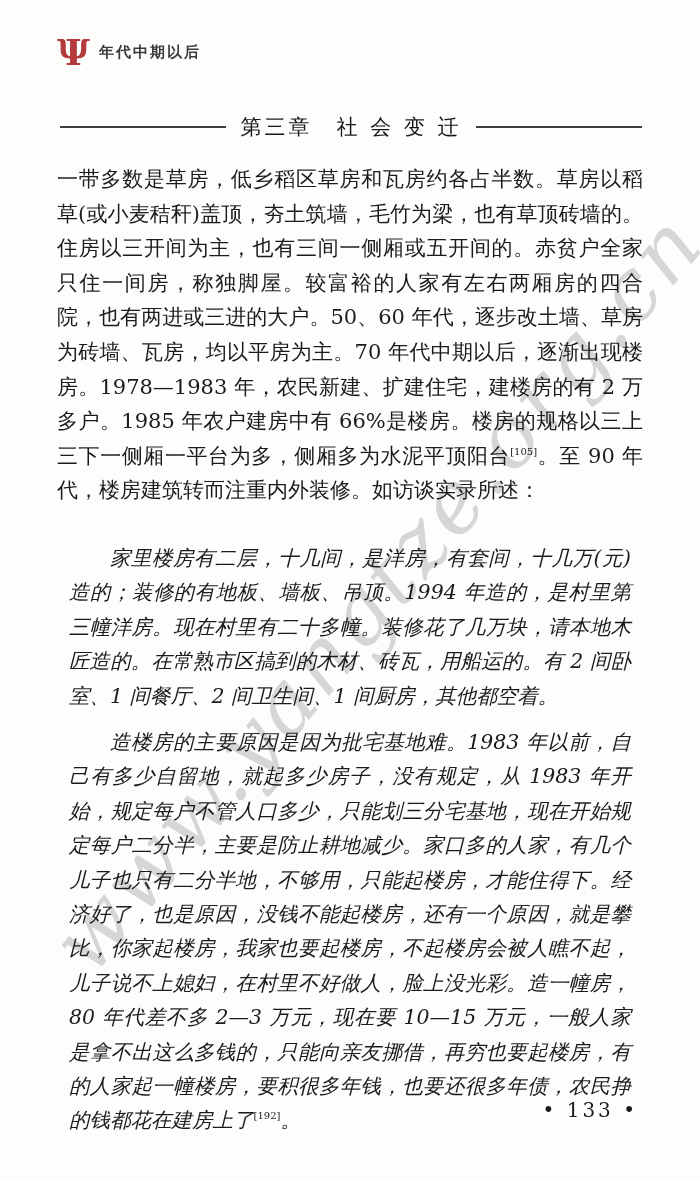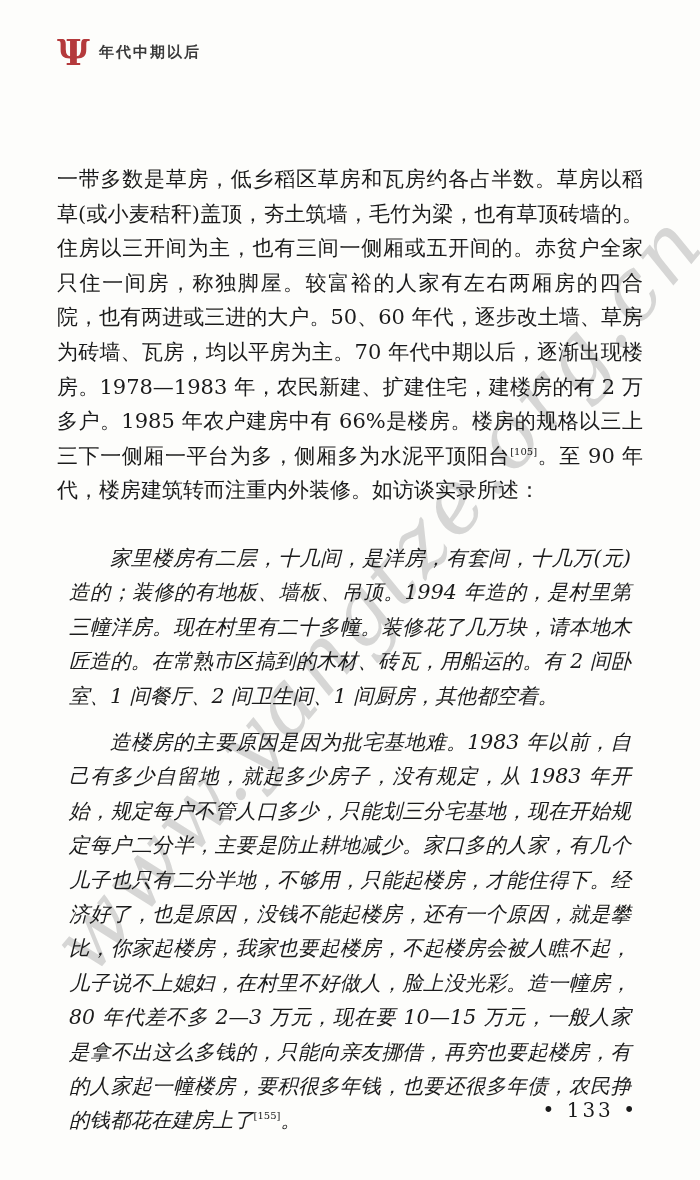--- a/index.html
+++ b/index.html
@@ -138,28 +138,33 @@
 
 <div class="page">
 
   <div class="watermark">www.yangtze.org.cn</div>
 
   <header class="site-header">
     <span class="logo-glyph">Ψ</span>
     <span class="site-name">年代中期以后</span>
   </header>
 
+  <div class="chapter-heading">
+    <span class="heading-rule"></span>
+    <span class="chapter-title">第三章　社 会 变 迁</span>
+    <span class="heading-rule"></span>
+  </div>
 
   <main class="text-block">
 
     <p class="main-para"><span>一带多数是草房，低乡稻区草房和瓦房约各占半数。草房以稻草(或小麦秸秆)盖顶，夯土筑墙，毛竹为梁，也有草顶砖墙的。住房以三开间为主，也有三间一侧厢或五开间的。赤贫户全家只住一间房，称独脚屋。较富裕的人家有左右两厢房的四合院，也有两进或三进的大户。50、60 年代，逐步改土墙、草房为砖墙、瓦房，均以平房为主。70 年代中期以后，逐渐出现楼房。1978—1983 年，农民新建、扩建住宅，建楼房的有 2 万多户。1985 年农户建房中有 66%是楼房。楼房的规格以三上三下一侧厢一平台为多，侧厢多为水泥平顶阳台</span><sup class="note">[105]</sup><span>。至 90 年代，楼房建筑转而注重内外装修。如访谈实录所述：</span></p>
 
     <p class="quote-para first">家里楼房有二层，十几间，是洋房，有套间，十几万(元)造的；装修的有地板、墙板、吊顶。1994 年造的，是村里第三幢洋房。现在村里有二十多幢。装修花了几万块，请本地木匠造的。在常熟市区搞到的木材、砖瓦，用船运的。有 2 间卧室、1 间餐厅、2 间卫生间、1 间厨房，其他都空着。</p>
 
-    <p class="quote-para"><span>造楼房的主要原因是因为批宅基地难。1983 年以前，自己有多少自留地，就起多少房子，没有规定，从 1983 年开始，规定每户不管人口多少，只能划三分宅基地，现在开始规定每户二分半，主要是防止耕地减少。家口多的人家，有几个儿子也只有二分半地，不够用，只能起楼房，才能住得下。经济好了，也是原因，没钱不能起楼房，还有一个原因，就是攀比，你家起楼房，我家也要起楼房，不起楼房会被人瞧不起，儿子说不上媳妇，在村里不好做人，脸上没光彩。造一幢房，80 年代差不多 2—3 万元，现在要 10—15 万元，一般人家是拿不出这么多钱的，只能向亲友挪借，再穷也要起楼房，有的人家起一幢楼房，要积很多年钱，也要还很多年债，农民挣的钱都花在建房上了</span><sup class="note">[155]</sup><span>。</span></p>
+    <p class="quote-para"><span>造楼房的主要原因是因为批宅基地难。1983 年以前，自己有多少自留地，就起多少房子，没有规定，从 1983 年开始，规定每户不管人口多少，只能划三分宅基地，现在开始规定每户二分半，主要是防止耕地减少。家口多的人家，有几个儿子也只有二分半地，不够用，只能起楼房，才能住得下。经济好了，也是原因，没钱不能起楼房，还有一个原因，就是攀比，你家起楼房，我家也要起楼房，不起楼房会被人瞧不起，儿子说不上媳妇，在村里不好做人，脸上没光彩。造一幢房，80 年代差不多 2—3 万元，现在要 10—15 万元，一般人家是拿不出这么多钱的，只能向亲友挪借，再穷也要起楼房，有的人家起一幢楼房，要积很多年钱，也要还很多年债，农民挣的钱都花在建房上了</span><sup class="note">[192]</sup><span>。</span></p>
 
   </main>
 
   <footer class="page-footer">
     <span class="page-number">• 133 •</span>
   </footer>
 
 </div>
 
 </body></html>

